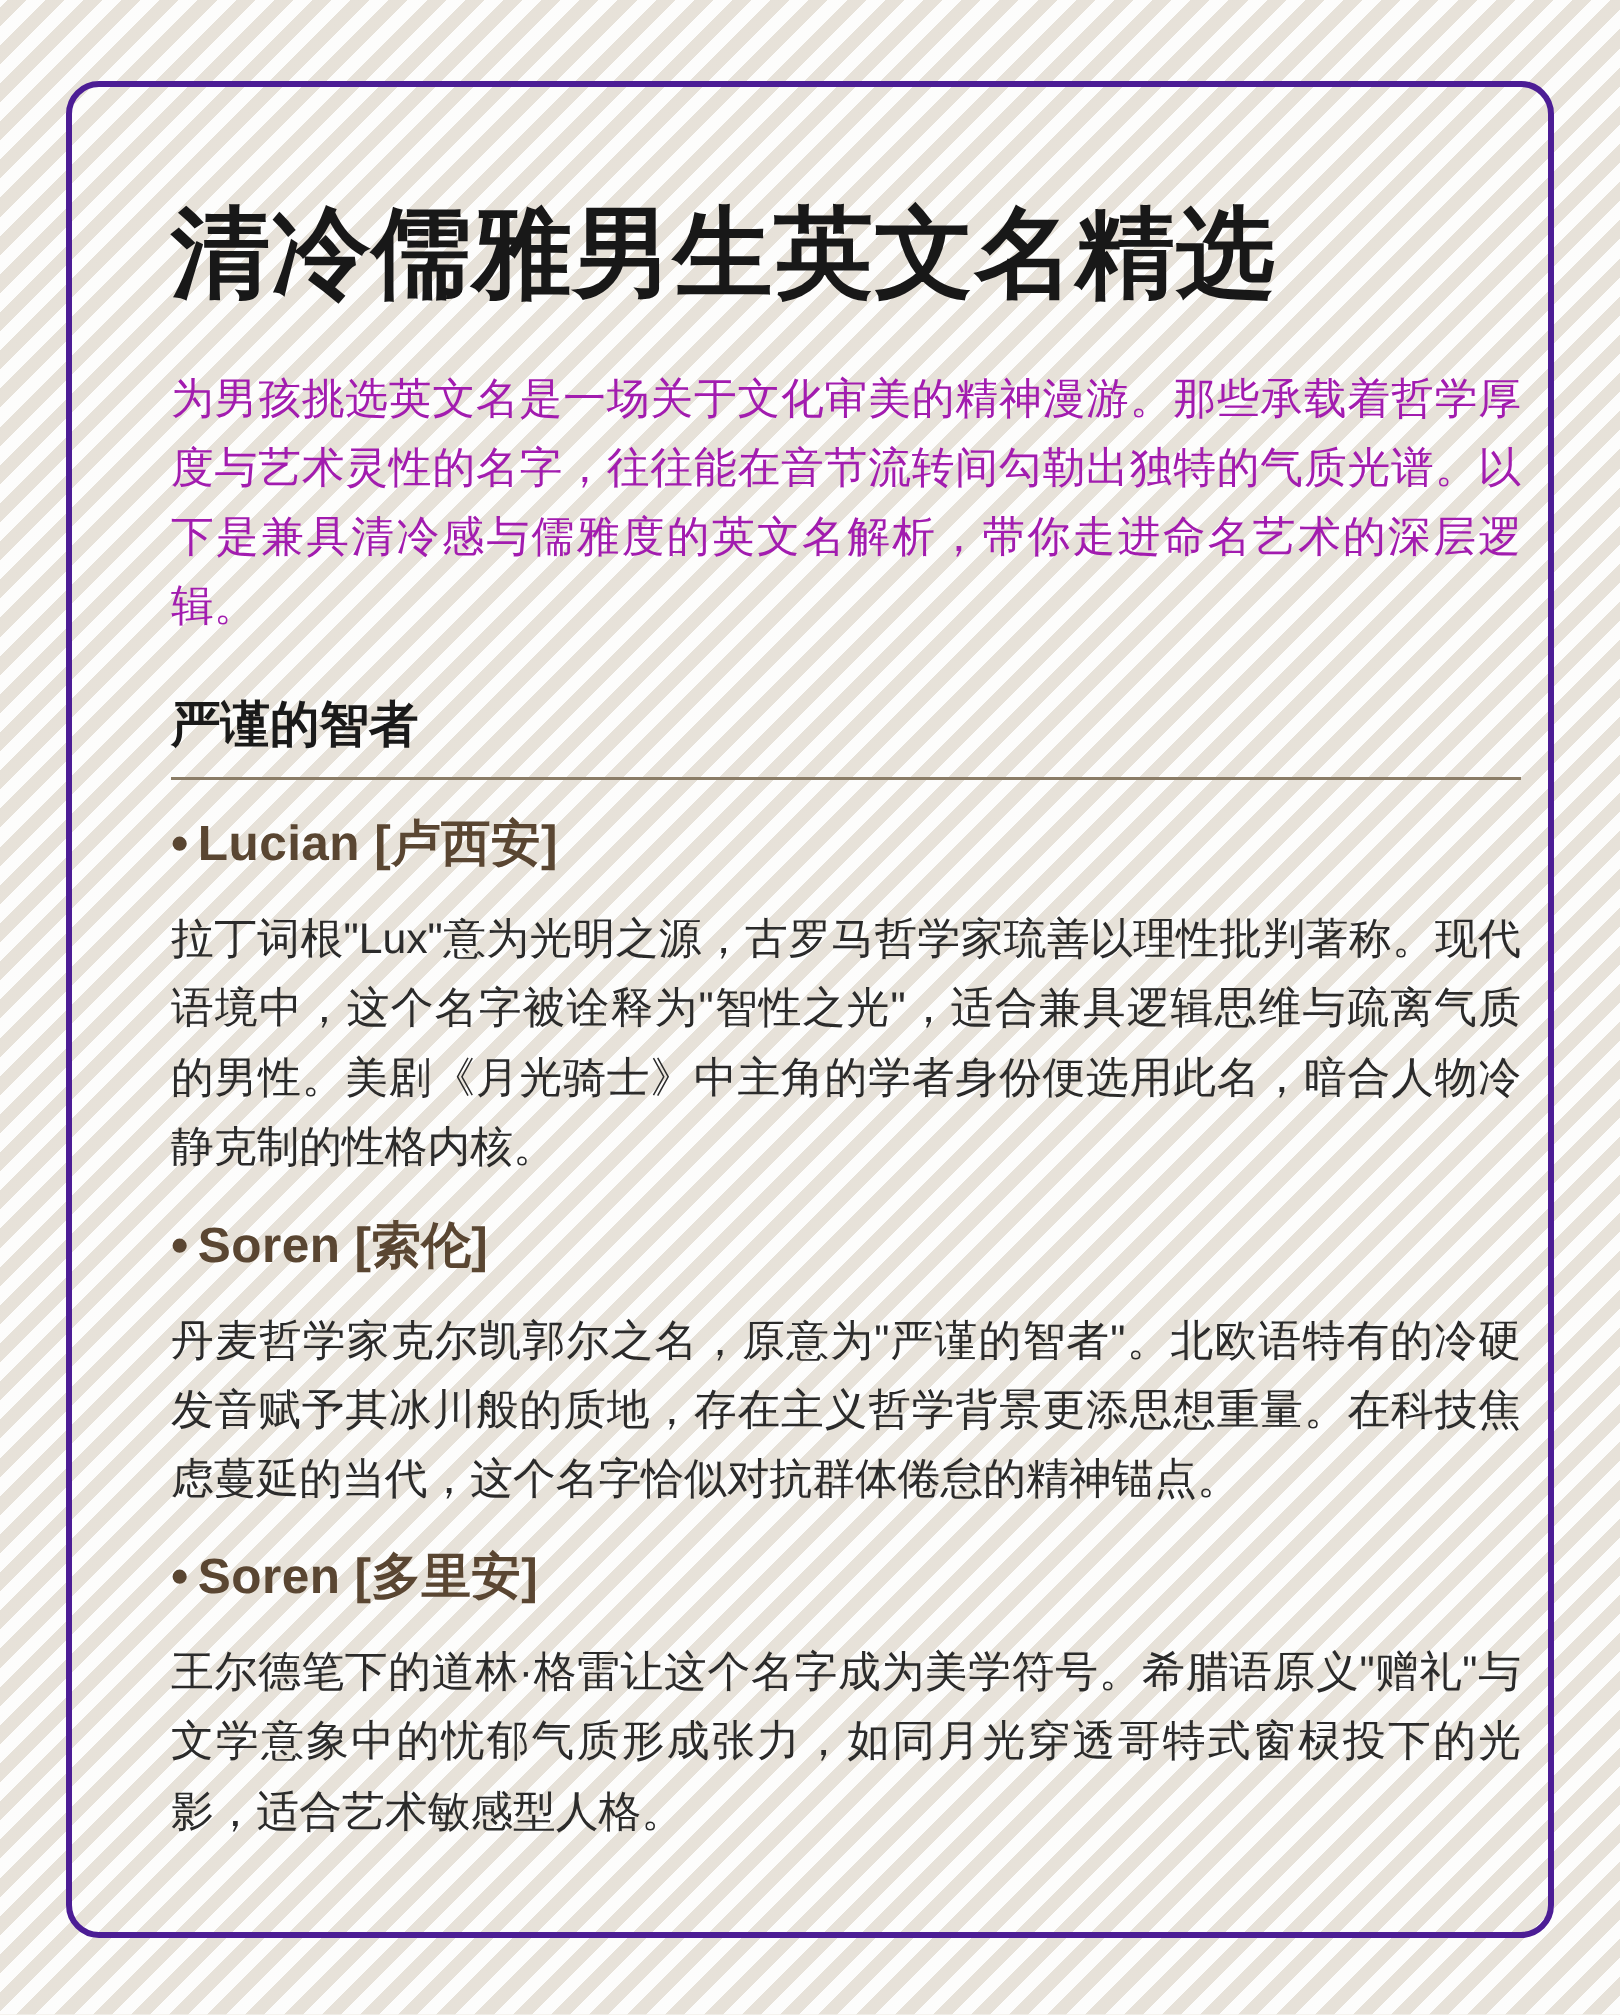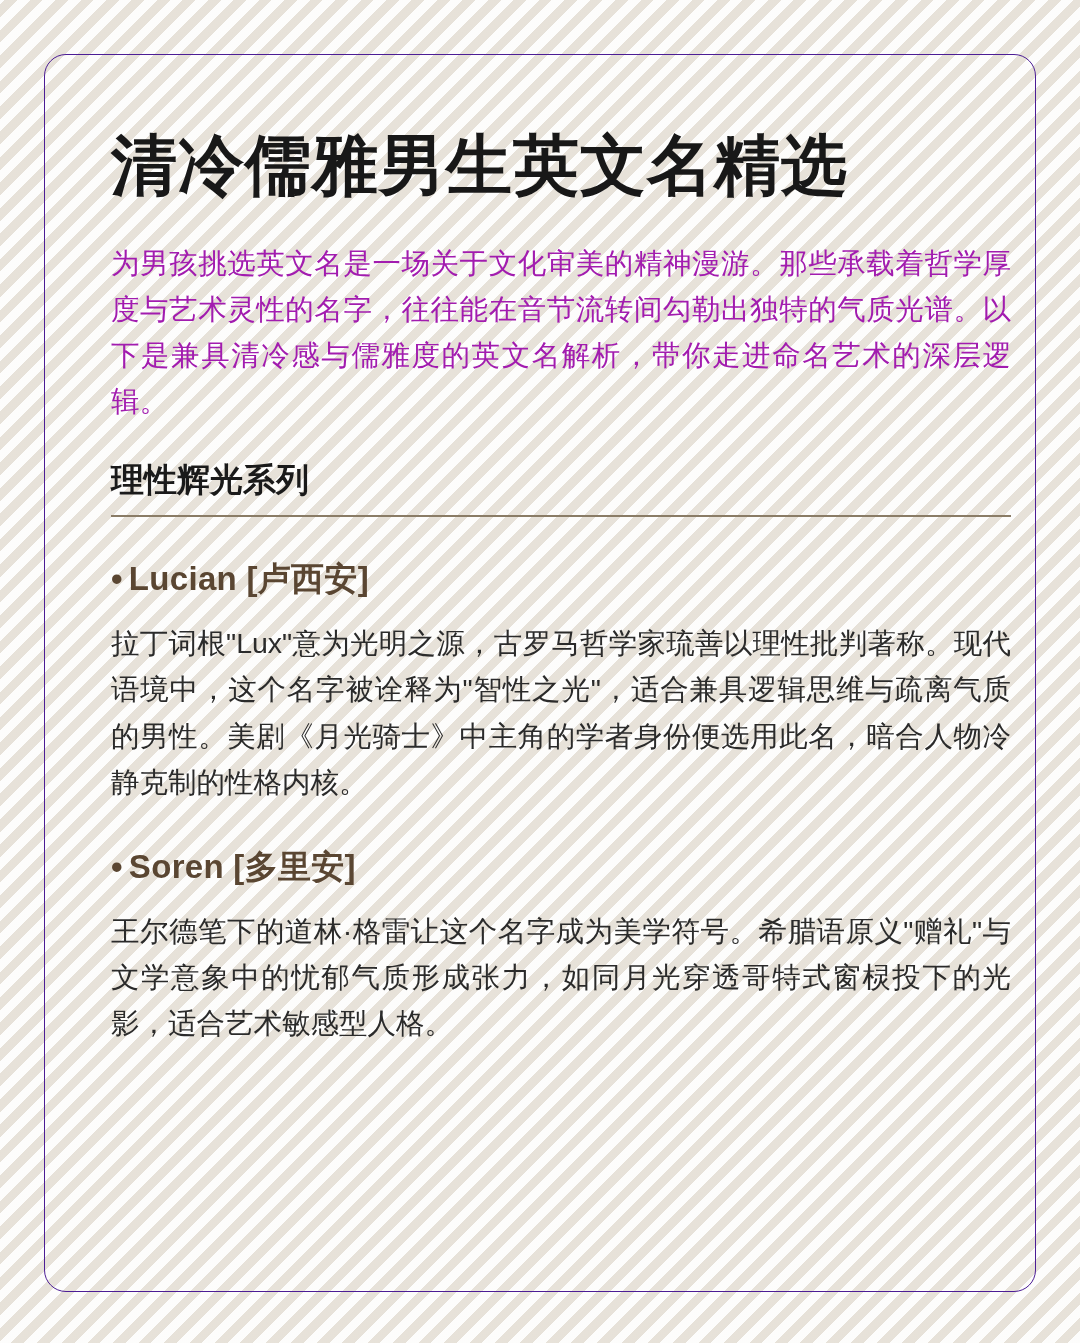--- a/index.html
+++ b/index.html
@@ -27,21 +27,21 @@
       rgba(221,214,203,0.55) 18px
     );
   }
   .card {
     position: absolute;
     left: 44px;
     top: 54px;
     width: 992px;
     height: 1238px;
     box-sizing: border-box;
-    border: 1px solid #4c1d95;
+    border: 4px solid #4c1d95;
     border-radius: 22px;
     padding: 52px 48px 40px 48px;
     background: transparent;
   }
   .title {
     font-size: 66px;
     font-weight: bold;
     letter-spacing: 1px;
     color: #181818;
     margin: 22px 0 38px 18px;
@@ -63,21 +63,21 @@
     margin: 0 0 6px 18px;
     padding-bottom: 12px;
     width: 900px;
     border-bottom: 2px solid #8a7c66;
     box-sizing: border-box;
   }
   .entry-name {
     font-size: 33px;
     font-weight: bold;
     color: #5a4632;
-    margin: 40px 0 18px 18px;
+    margin: 20px 0 18px 18px;
     letter-spacing: 0.3px;
   }
   .entry-name .bullet {
     margin-right: 6px;
   }
   .entry-body {
     font-size: 28.5px;
     line-height: 1.62;
     color: #2b2b2b;
     margin: 0 0 8px 18px;
@@ -89,26 +89,30 @@
 <body>
 
 <div class="bg-stripes"></div>
 
 <div class="card">
 
   <h1 class="title">清冷儒雅男生英文名精选</h1>
 
   <p class="intro">为男孩挑选英文名是一场关于文化审美的精神漫游。那些承载着哲学厚度与艺术灵性的名字，往往能在音节流转间勾勒出独特的气质光谱。以下是兼具清冷感与儒雅度的英文名解析，带你走进命名艺术的深层逻辑。</p>
 
-  <h2 class="section-heading">理性辉光系列</h2>
+  <h2 class="section-heading">严谨的智者</h2>
 
   <div class="entry">
     <div class="entry-name"><span class="bullet">•</span><span>Lucian [卢西安]</span></div>
     <p class="entry-body">拉丁词根"Lux"意为光明之源，古罗马哲学家琉善以理性批判著称。现代语境中，这个名字被诠释为"智性之光"，适合兼具逻辑思维与疏离气质的男性。美剧《月光骑士》中主角的学者身份便选用此名，暗合人物冷静克制的性格内核。</p>
   </div>
 
+  <div class="entry">
+    <div class="entry-name"><span class="bullet">•</span><span>Soren [索伦]</span></div>
+    <p class="entry-body">丹麦哲学家克尔凯郭尔之名，原意为"严谨的智者"。北欧语特有的冷硬发音赋予其冰川般的质地，存在主义哲学背景更添思想重量。在科技焦虑蔓延的当代，这个名字恰似对抗群体倦怠的精神锚点。</p>
+  </div>
 
   <div class="entry">
     <div class="entry-name"><span class="bullet">•</span><span>Soren [多里安]</span></div>
     <p class="entry-body">王尔德笔下的道林·格雷让这个名字成为美学符号。希腊语原义"赠礼"与文学意象中的忧郁气质形成张力，如同月光穿透哥特式窗棂投下的光影，适合艺术敏感型人格。</p>
   </div>
 
 </div>
 
 </body></html>

